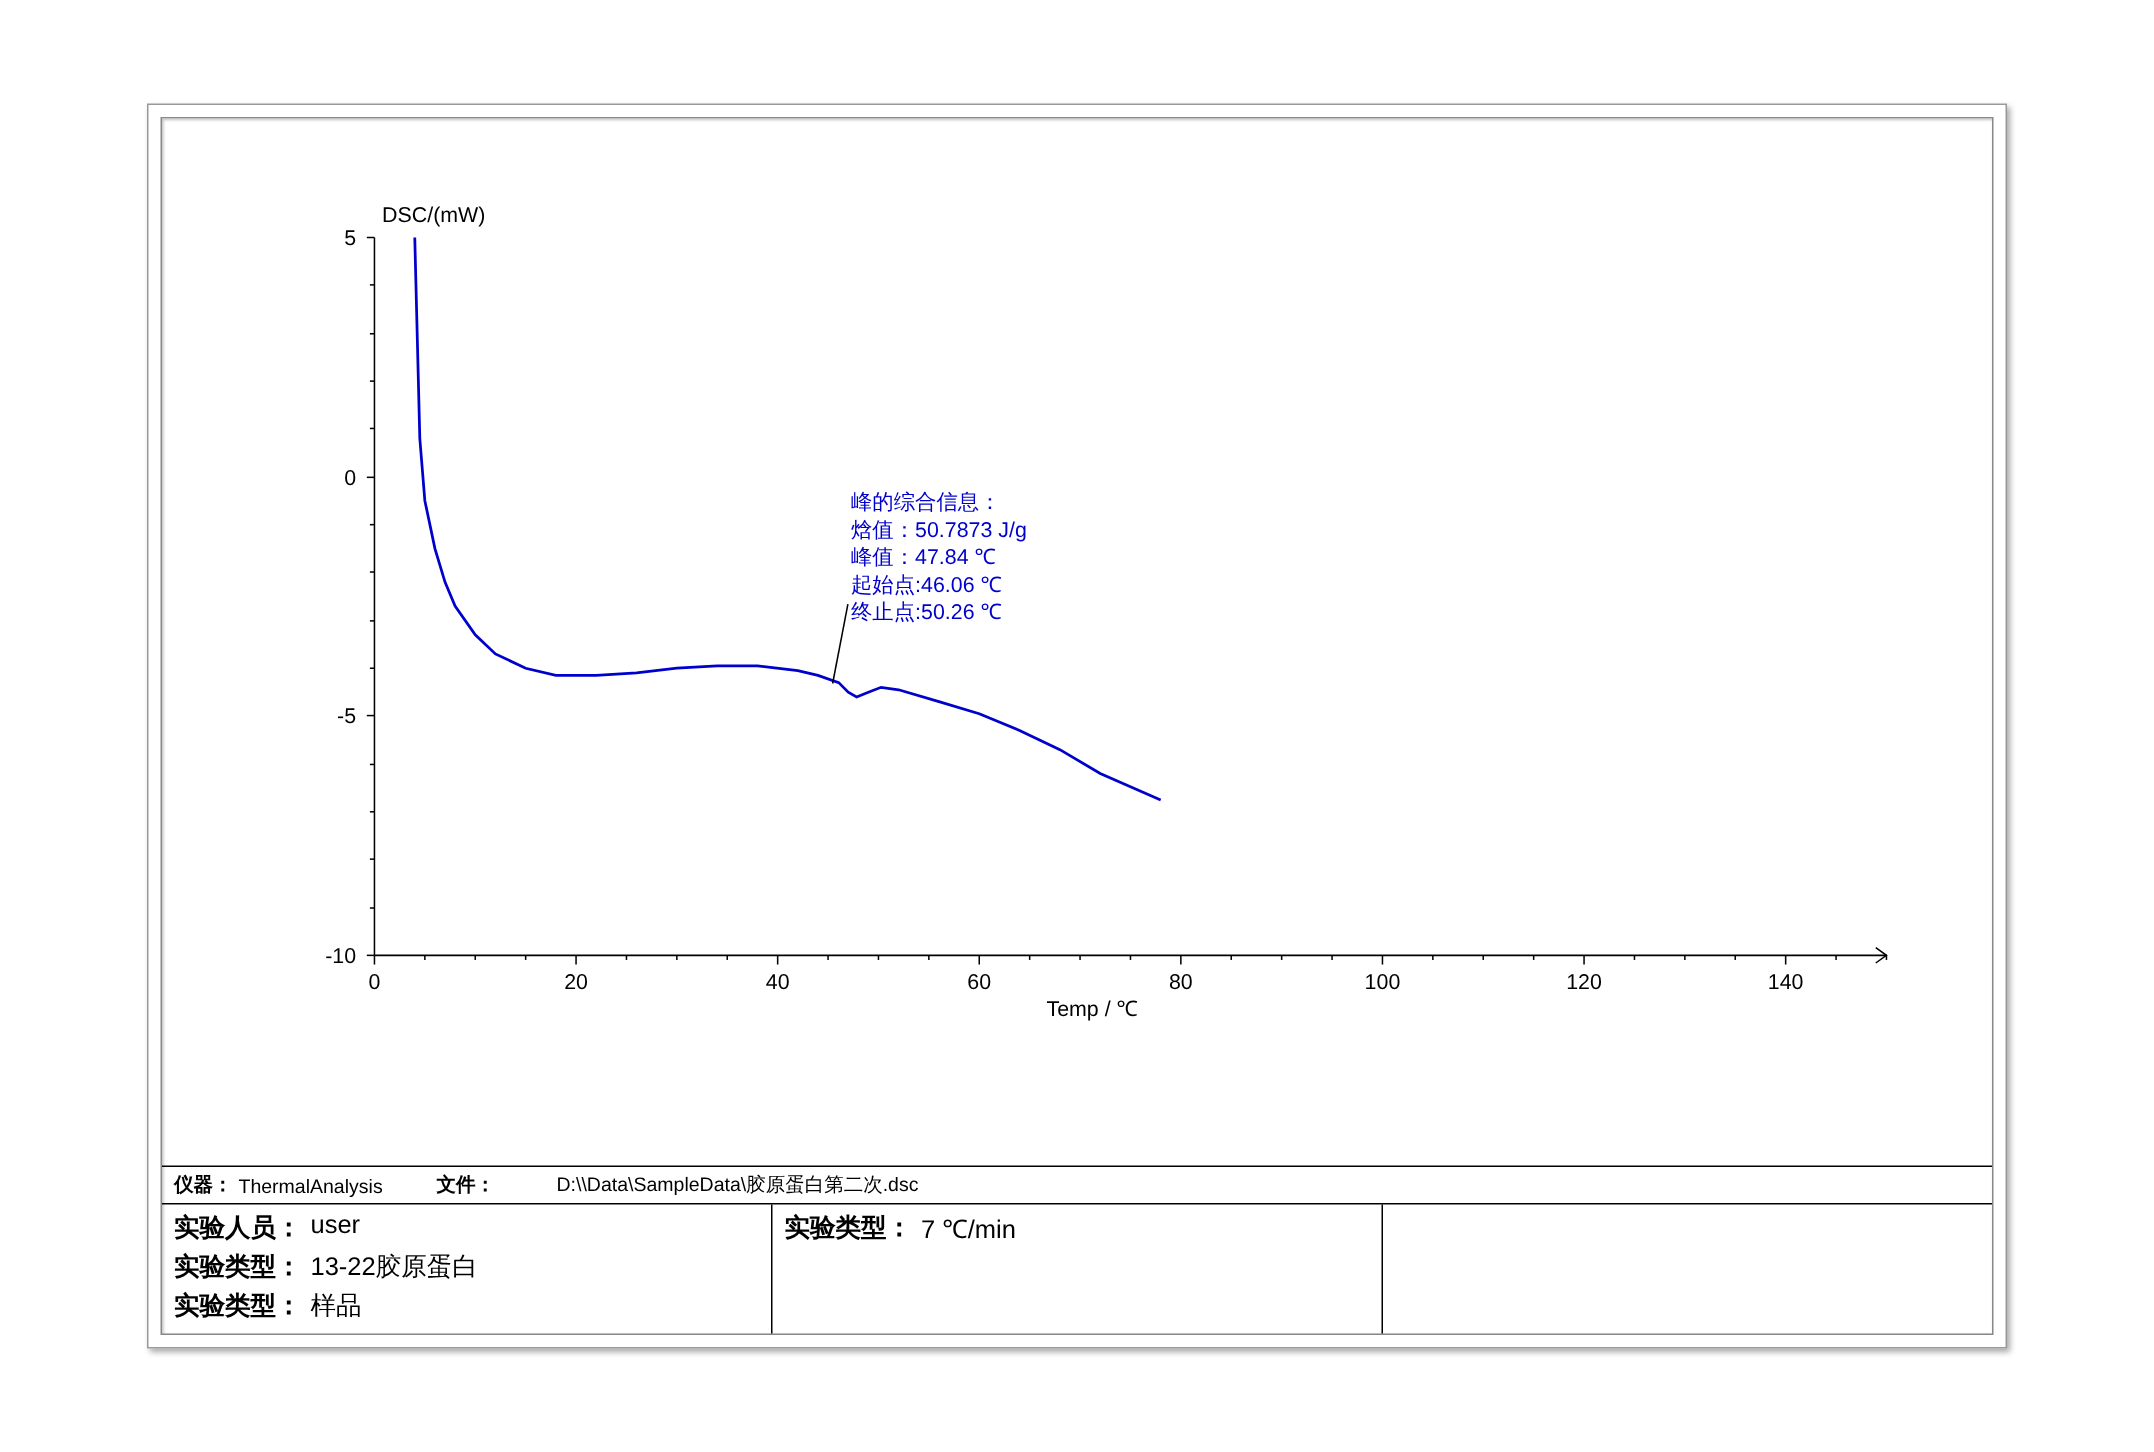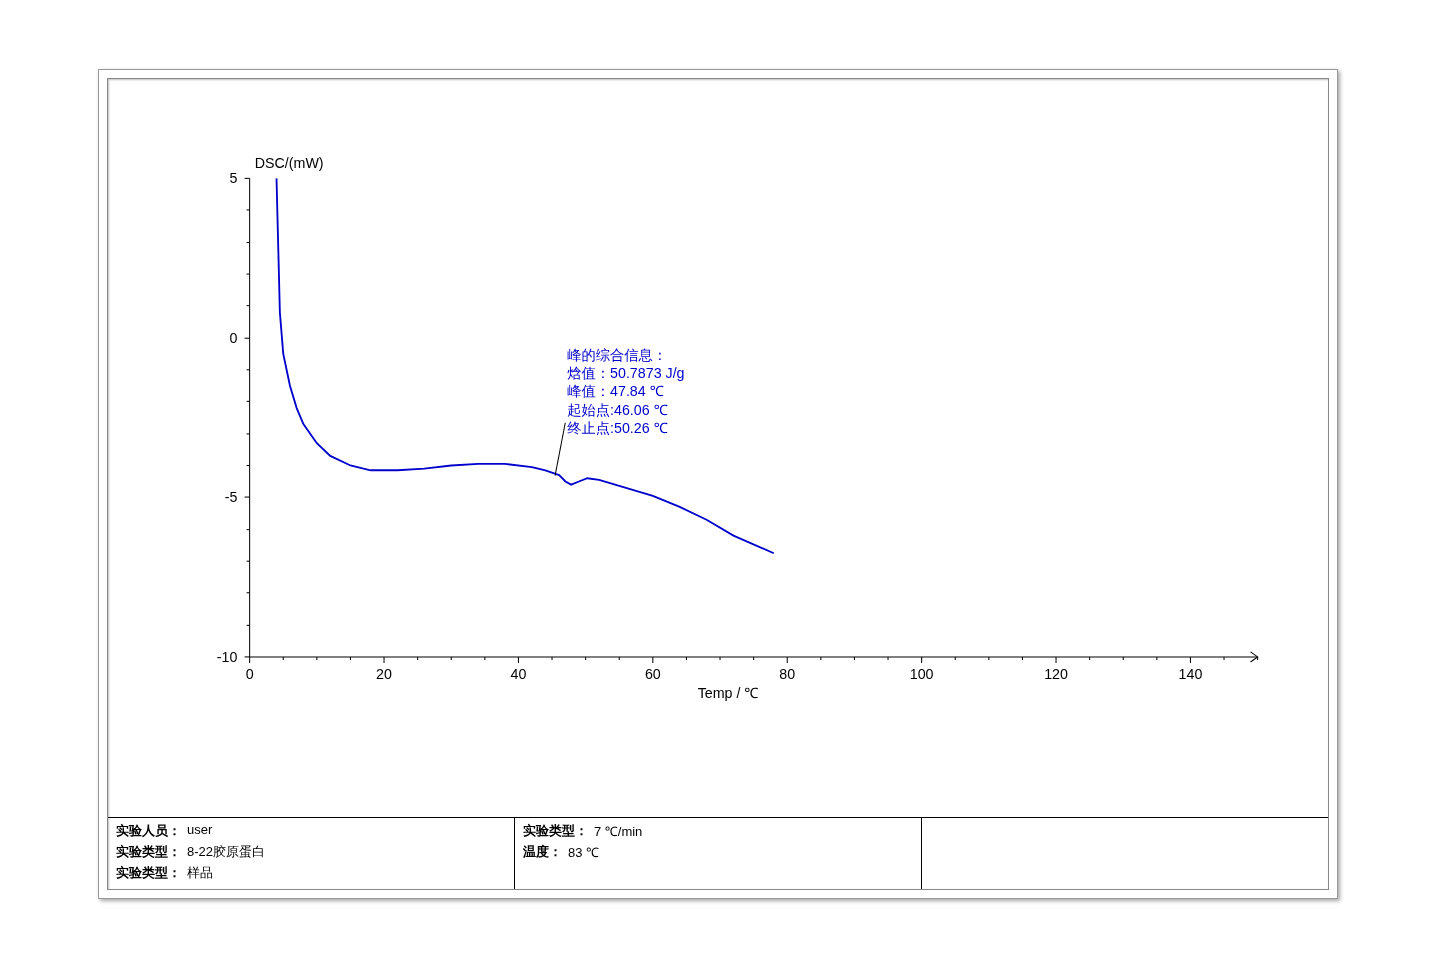--- a/index.html
+++ b/index.html
@@ -49,21 +49,21 @@
     }
     .header-row .h-label { font-weight: bold; margin-right: 4px; }
     .header-row .seg { display: flex; align-items: center; }
     .header-row .seg1 { width: 175px; }
     .header-row .seg2 { width: 80px; }
     .details-row {
       display: flex;
     }
     .col {
       padding: 4px 8px;
-      font-size: 13px;
+      font-size: 17px;
     }
     .col1 { flex: 1; border-right: 1px solid #000; }
     .col2 { flex: 1; border-right: 1px solid #000; }
     .col3 { flex: 1; }
     .field { display: flex; margin-bottom: 3px; }
     .field-label { font-weight: bold; margin-right: 6px; }
     .axis-text { font-size: 14px; fill: #000; }
     .tick-text { font-size: 14px; fill: #000; text-anchor: middle; }
     .ytick-text { font-size: 14px; fill: #000; text-anchor: end; }
     .curve { stroke: #0000cc; stroke-width: 1.8; fill: none; }
@@ -163,42 +163,50 @@
           <text class="peak-text" x="402" y="208"><tspan>峰的综合信息：</tspan></text>
           <text class="peak-text" x="402" y="226"><tspan>焓值：</tspan><tspan>50.7873 J/g</tspan></text>
           <text class="peak-text" x="402" y="244"><tspan>峰值：</tspan><tspan>47.84 ℃</tspan></text>
           <text class="peak-text" x="402" y="262"><tspan>起始点:</tspan><tspan>46.06 ℃</tspan></text>
           <text class="peak-text" x="402" y="280"><tspan>终止点:</tspan><tspan>50.26 ℃</tspan></text>
         </g>
       </svg>
     </div>
 
     <div class="info-table">
+      <div class="header-row">
+        <span class="seg seg1">
+          <span class="h-label">仪器：</span>
+          <span>ThermalAnalysis</span>
+        </span>
+        <span class="seg seg2">
+          <span class="h-label">文件：</span>
+        </span>
+        <span class="seg">
+          <span>D:\\Data\SampleData\胶原蛋白第二次.dsc</span>
+        </span>
+      </div>
       <div class="details-row">
         <div class="col col1">
           <div class="field">
               <span class="field-label">实验人员：</span>
               <span>user</span>
             </div>
           <div class="field">
               <span class="field-label">实验类型：</span>
-              <span>8-22胶原蛋白</span>
+              <span>13-22胶原蛋白</span>
             </div>
           <div class="field">
               <span class="field-label">实验类型：</span>
               <span>样品</span>
             </div>
         </div>
         <div class="col col2">
           <div class="field">
               <span class="field-label">实验类型：</span>
               <span>7 ℃/min</span>
-            </div>
-          <div class="field">
-              <span class="field-label">温度：</span>
-              <span>83 ℃</span>
             </div>
         </div>
         <div class="col col3"></div>
       </div>
     </div>
   </div>
 </div>
 
 </body></html>

